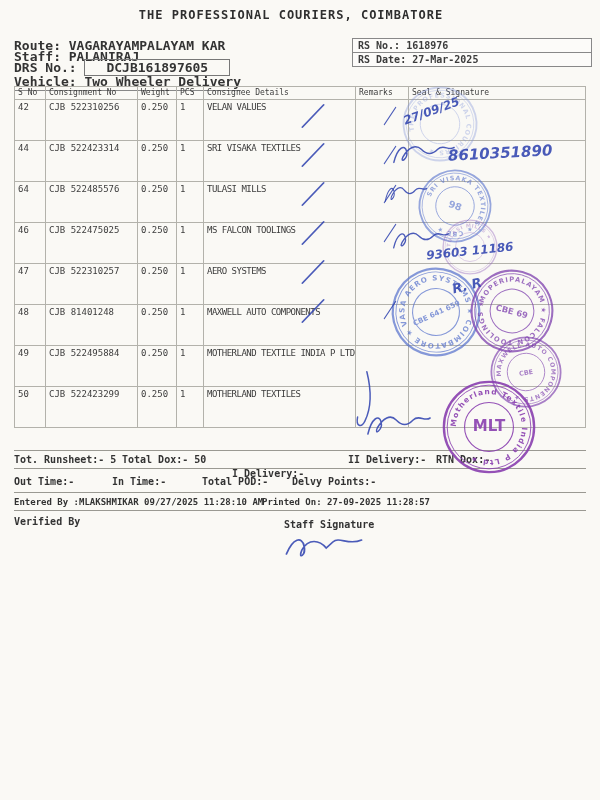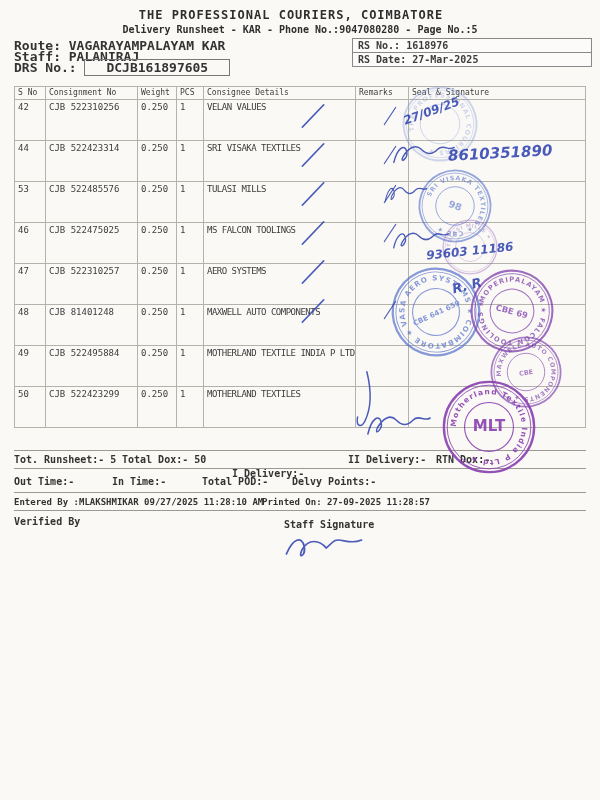--- a/index.html
+++ b/index.html
@@ -49,33 +49,35 @@
     position:absolute;color:#2b3fae;font-family:"DejaVu Sans",sans-serif;
     font-style:italic;font-weight:bold;opacity:.85;white-space:nowrap;
   }
 </style>
 </head>
 <body>
 
 <div class="page">
 
   <div class="doc-title">THE PROFESSIONAL COURIERS, COIMBATORE</div>
-  <div class="doc-subtitle">Delivery Runsheet - KAR - Phone No.:9047080280 - Page No.:5</div>
 
   <div class="meta-line route-line">
     <span>Route:</span>
     <span>VAGARAYAMPALAYAM KAR</span>
   </div>
   <div class="meta-line staff-line">
     <span>Staff:</span>
     <span>PALANIRAJ</span>
   </div>
   <div class="meta-line drs-line">
     <span>DRS No.:</span>
     <span class="boxed">DCJB161897605</span>
+  </div>
+  <div class="meta-line vehicle-line">
+    <span class="underlined"><span>Vehicle:</span> <span>Two Wheeler Delivery</span></span>
   </div>
 
   <div class="rs-box">
     <div class="rs-row">RS No.: 1618976</div>
     <div class="rs-row">RS Date: 27-Mar-2025</div>
   </div>
 
   <table class="runsheet">
     <thead>
       <tr>
@@ -101,21 +103,21 @@
         <tr>
           <td class="col-sno">44</td>
           <td class="col-consignment">CJB 522423314</td>
           <td class="col-weight">0.250</td>
           <td class="col-pcs">1</td>
           <td class="col-consignee">SRI VISAKA TEXTILES</td>
           <td class="col-remarks"></td>
           <td class="col-seal"></td>
         </tr>
         <tr>
-          <td class="col-sno">53</td>
+          <td class="col-sno">64</td>
           <td class="col-consignment">CJB 522485576</td>
           <td class="col-weight">0.250</td>
           <td class="col-pcs">1</td>
           <td class="col-consignee">TULASI MILLS</td>
           <td class="col-remarks"></td>
           <td class="col-seal"></td>
         </tr>
         <tr>
           <td class="col-sno">46</td>
           <td class="col-consignment">CJB 522475025</td>

